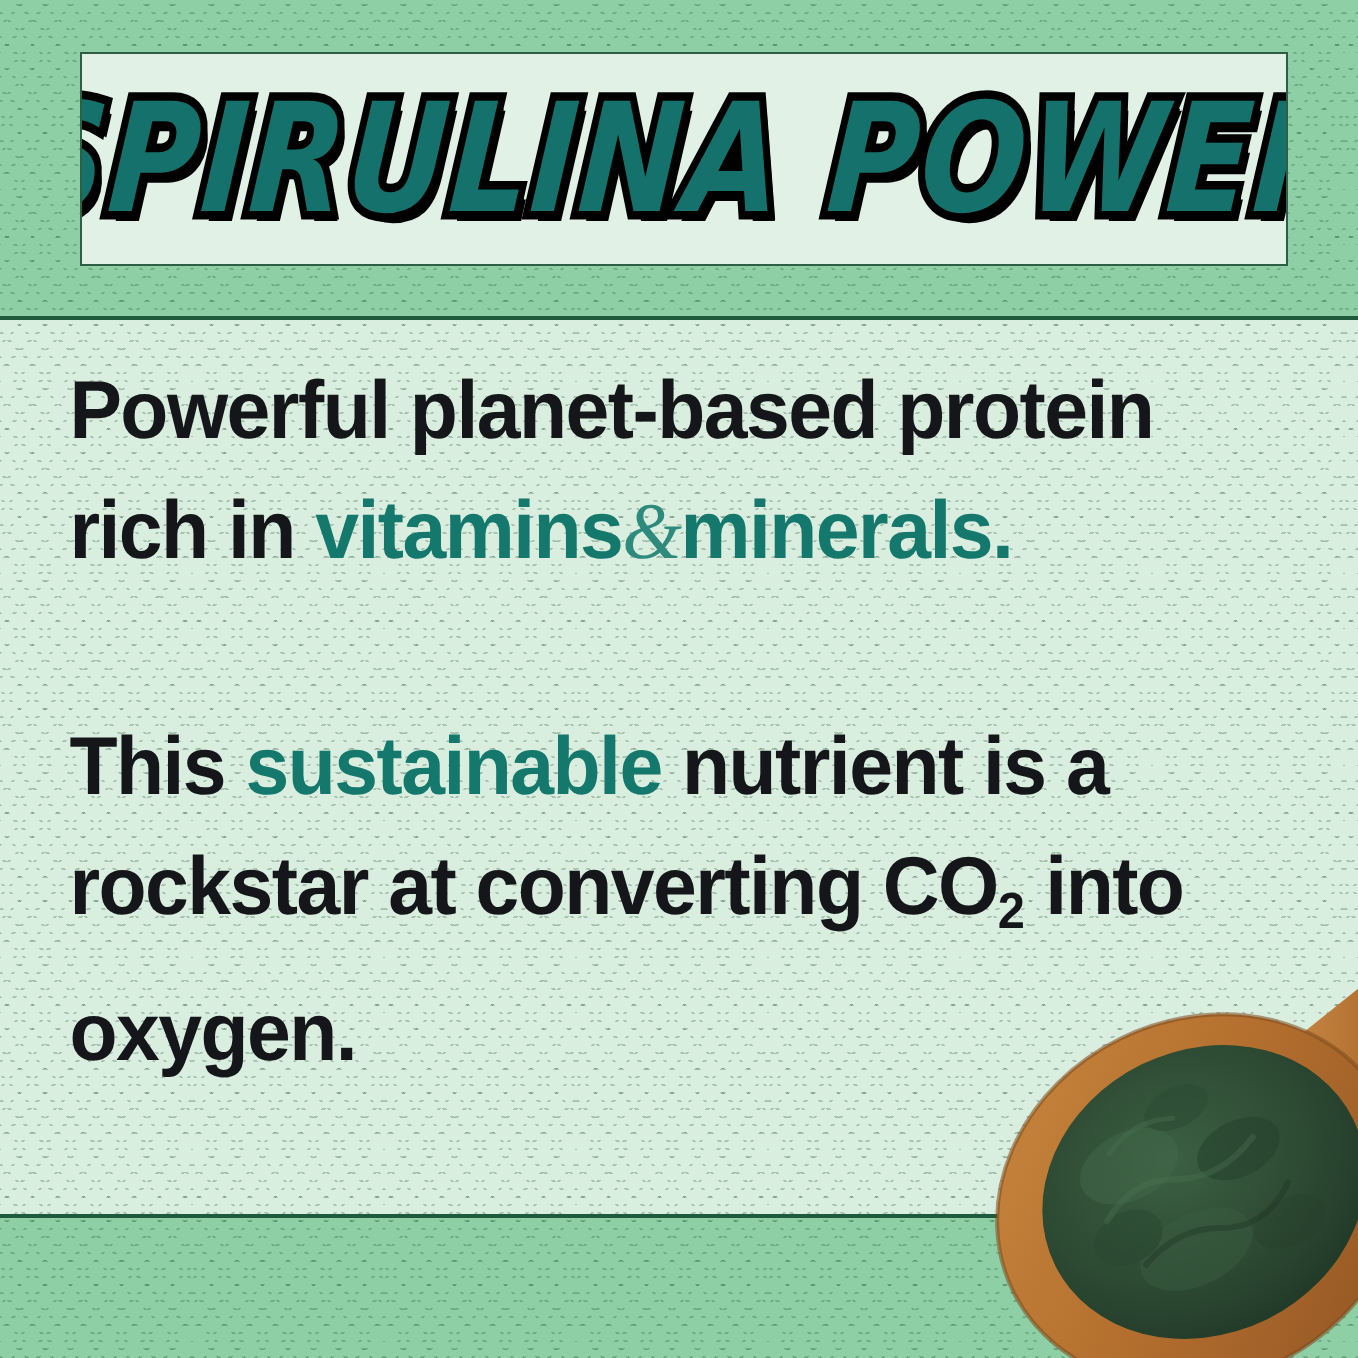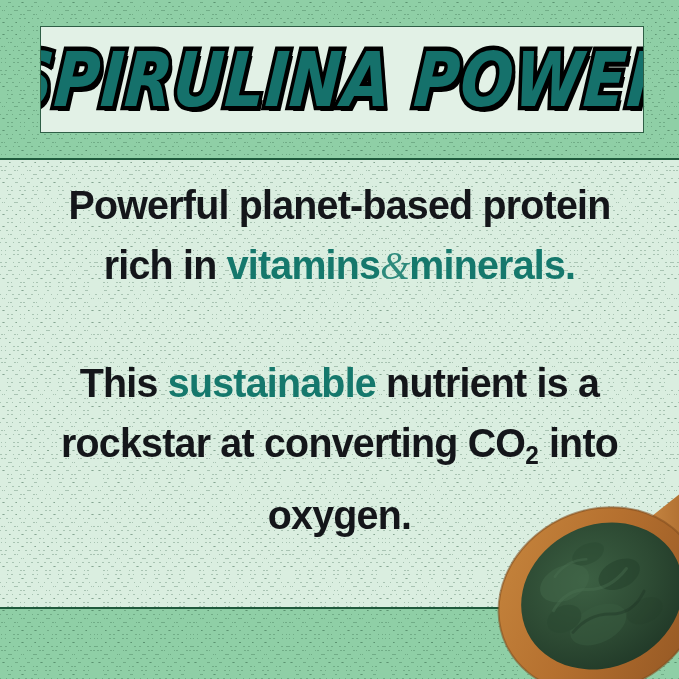--- a/index.html
+++ b/index.html
@@ -103,21 +103,20 @@
        4px 4px 0 #000;
   }
 
   
   .copy {
     position: absolute;
     left: 0;
     top: 175px;
     width: 679px;
     z-index: 5;
-    text-align: center;
     padding: 0 22px;
     box-sizing: border-box;
   }
   .para {
     font-family: "Liberation Sans", sans-serif;
     font-weight: 700;
     font-size: 41px;
     line-height: 60px;
     letter-spacing: -0.8px;
     color: #14161a;

